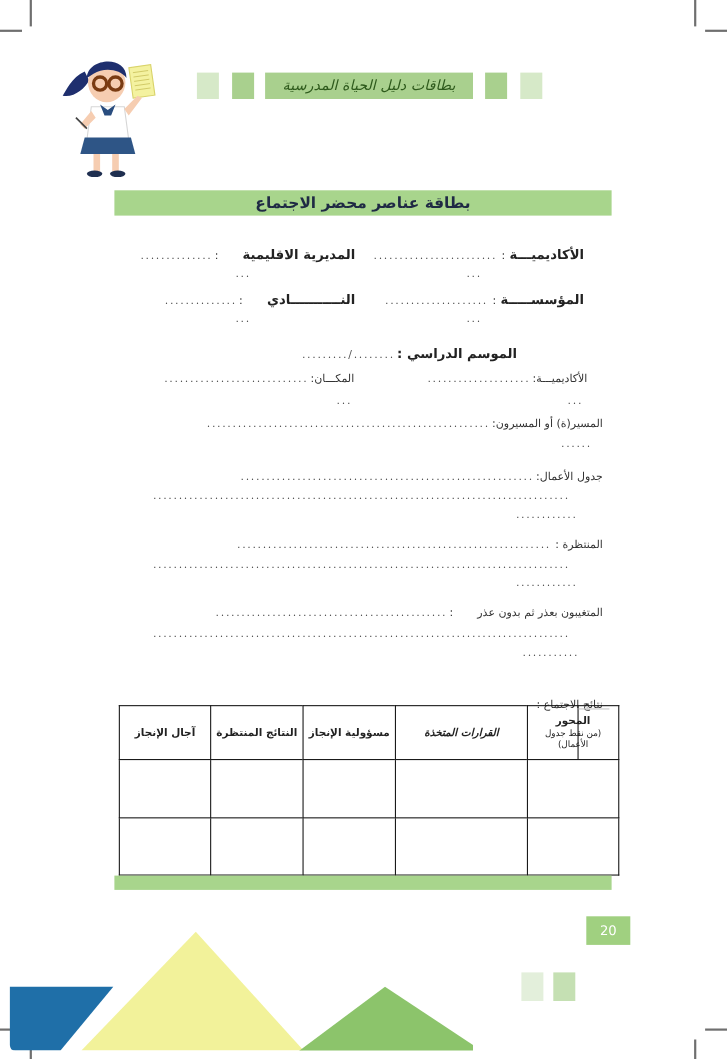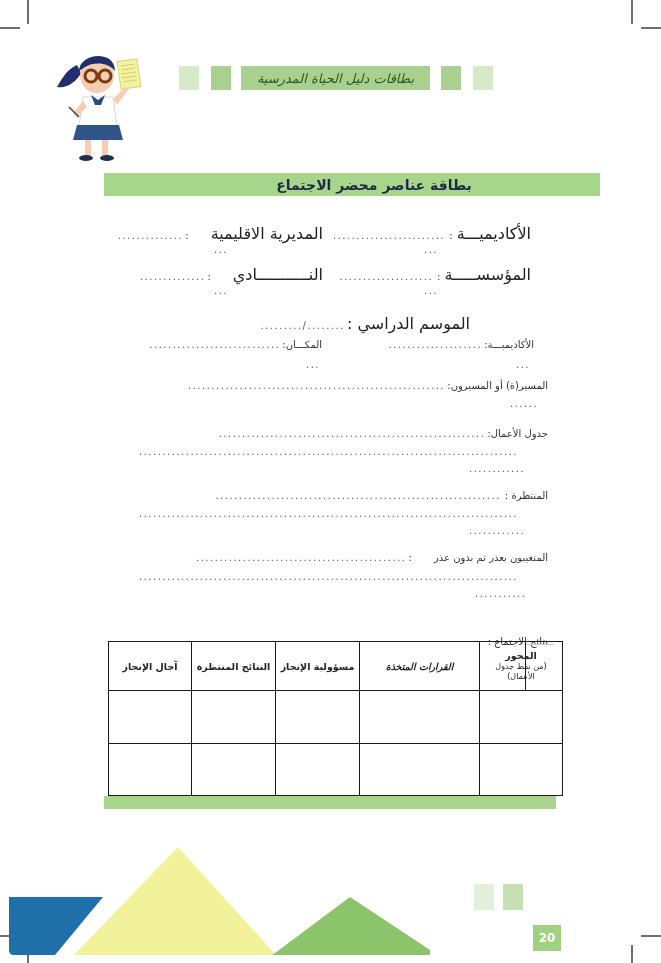--- a/index.html
+++ b/index.html
@@ -19,43 +19,43 @@
     position: absolute; left: 241px; top: 66px; width: 189px; height: 24px;
     background: #a9d08e; color: #2e5a1c; font-size: 13px; font-style: italic;
     display: flex; align-items: center; justify-content: center; direction: rtl;
     font-family: "DejaVu Serif", serif;
   }
 
   
   .card-title {
     position: absolute; left: 104px; top: 173px; width: 452px; height: 23px;
     background: #a8d58c; display: flex; align-items: center; justify-content: center;
-    direction: rtl; font-weight: bold; font-size: 14px; color: #1f2a44; padding-left: 44px;
+    direction: rtl; font-weight: bold; font-size: 14px; color: #1f2a44;
   }
 
   .rtl { direction: rtl; unicode-bidi: isolate; }
-  .lbl-b { font-weight: normal; font-size: 16px; color: #222; white-space: nowrap; }
+  .lbl-b { font-weight: bold; font-size: 12px; color: #222; white-space: nowrap; }
   .lbl { font-size: 10px; color: #333; white-space: nowrap; }
   .dots { font-size: 10px; color: #555; letter-spacing: 1.5px; white-space: nowrap; overflow: hidden; }
 
   
   table.res {
     position: absolute; left: 108px; top: 641px; border-collapse: collapse;
     direction: rtl;
   }
   table.res td {
     border: 1.3px solid #1a1a1a; text-align: center; vertical-align: middle;
     font-size: 9.5px; font-weight: bold; color: #222; padding: 0;
   }
   .bottom-bar { position: absolute; left: 104px; top: 796px; width: 452px; height: 13px; background: #a8d58c; }
 
   .pg-sq { position: absolute; top: 884px; width: 20px; height: 26px; }
   .pg-num {
-    position: absolute; left: 533px; top: 925px; width: 28px; height: 26px;
-    background: #a0d080; color: #fff; font-size: 12px; font-weight: bold;
+    position: absolute; left: 533px; top: 833px; width: 40px; height: 26px;
+    background: #a0d080; color: #fff; font-size: 12px; font-weight: normal;
     display: flex; align-items: center; justify-content: center;
   }
 </style>
 </head>
 <body>
 
 <div class="crop" style="left:27px;top:0;width:2px;height:24px;"></div>
 <div class="crop" style="left:0;top:27px;width:20px;height:2px;"></div>
 <div class="crop" style="left:631px;top:0;width:2px;height:24px;"></div>
 <div class="crop" style="left:641px;top:27px;width:20px;height:2px;"></div>

